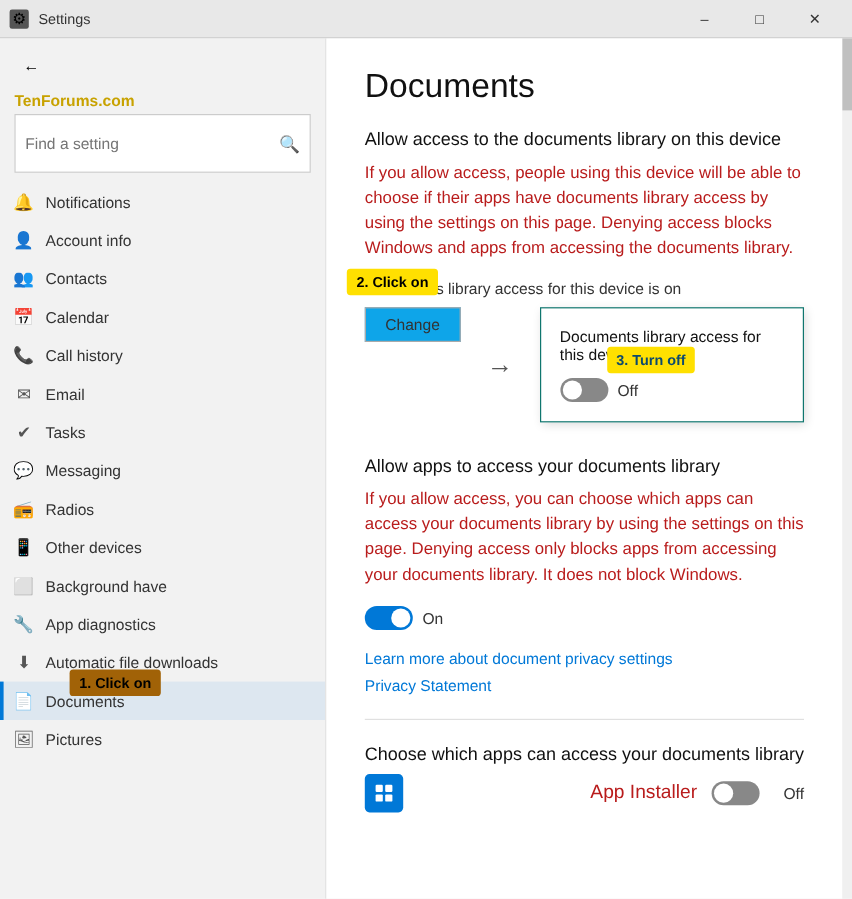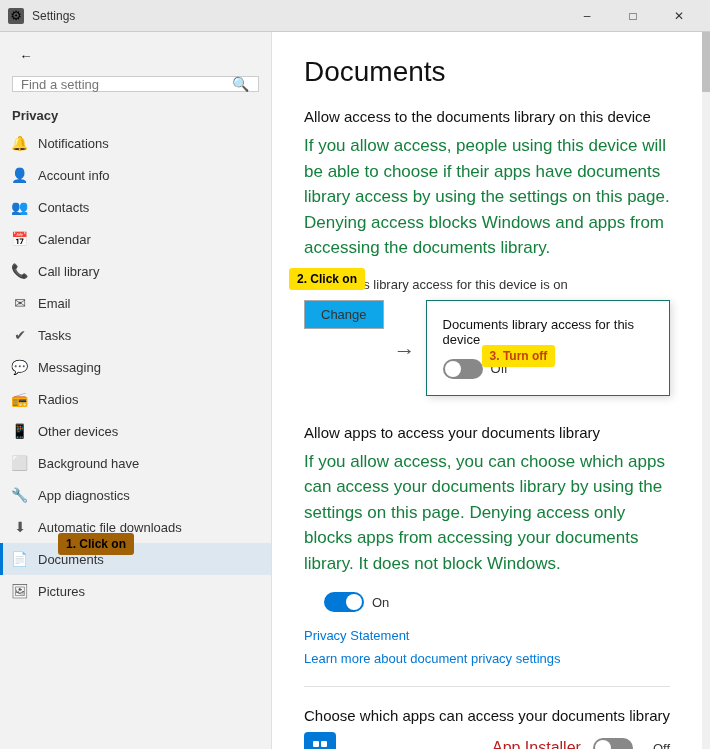--- a/index.html
+++ b/index.html
@@ -59,21 +59,21 @@
       color: #c8a200;
       font-weight: bold;
     }
 
     .search-box {
       margin: 0 12px 8px;
       display: flex;
       align-items: center;
       background: white;
       border: 1px solid #ccc;
-      height: 16px;
+      height: 49px;
       padding: 0 8px;
     }
     .search-input {
       border: none; outline: none; flex: 1; font-size: 13px; background: transparent;
     }
 
     .sidebar-section-label {
       padding: 8px 12px 4px;
       font-size: 13px;
       font-weight: bold;
@@ -118,22 +118,22 @@
     }
 
     .section-title {
       font-size: 15px;
       font-weight: normal;
       color: #111;
       margin-bottom: 8px;
     }
 
     .section-desc {
-      font-size: 17px;
-      color: #15803d;
+      font-size: 14px;
+      color: #b91c1c;
       margin-bottom: 16px;
       line-height: 1.5;
     }
 
     .status-text {
       font-size: 13px;
       color: #333;
       margin-bottom: 8px;
     }
 
@@ -264,21 +264,21 @@
 
     .annotation-1 {
       bottom: 20px;
       left: 55px;
     }
 
     .change-row {
       position: relative;
       display: flex;
       align-items: flex-start;
-      gap: 0;
+      gap: 12px;
     }
 
     .sidebar-scroll { overflow-y: auto; flex: 1; }
 
     
     .content::-webkit-scrollbar { width: 8px; }
     .content::-webkit-scrollbar-track { background: #f0f0f0; }
     .content::-webkit-scrollbar-thumb { background: #c0c0c0; }
   </style>
 </head>
@@ -295,46 +295,46 @@
     <div class="titlebar-btn close">✕</div>
   </div>
 </div>
 
 <div class="app">
 
   <div class="sidebar">
     <div class="sidebar-nav-top">
       <button class="nav-btn">←</button>
     </div>
+    <div class="watermark">TenForums.com</div>
     <div class="search-box">
       <input class="search-input" placeholder="Find a setting" style="">
       <span style="color:#666; font-size:14px;">🔍</span>
     </div>
-    <div class="sidebar-section-label">Privacy</div>
     <div class="sidebar-scroll">
 
       <div class="sidebar-item">
         <span class="sidebar-icon">🔔</span>
         <span>Notifications</span>
       </div>
       <div class="sidebar-item">
         <span class="sidebar-icon">👤</span>
         <span>Account info</span>
       </div>
       <div class="sidebar-item">
         <span class="sidebar-icon">👥</span>
         <span>Contacts</span>
       </div>
       <div class="sidebar-item">
         <span class="sidebar-icon">📅</span>
         <span>Calendar</span>
       </div>
       <div class="sidebar-item">
         <span class="sidebar-icon">📞</span>
-        <span>Call library</span>
+        <span>Call history</span>
       </div>
       <div class="sidebar-item">
         <span class="sidebar-icon">✉</span>
         <span>Email</span>
       </div>
       <div class="sidebar-item">
         <span class="sidebar-icon">✔</span>
         <span>Tasks</span>
       </div>
       <div class="sidebar-item">
@@ -388,35 +388,35 @@
           <button class="change-btn">Change</button>
         </div>
         <span class="arrow-icon" style="margin: 0 10px; font-size:22px;">→</span>
 
         <div class="popup-box" style="position:relative;">
           <div class="popup-title">Documents library access for this device</div>
           <div class="toggle-row">
             <span class="toggle-off"></span>
             <span class="toggle-label">Off</span>
 
-            <span class="annotation" style="position:absolute; top:44px; left:55px; background:#ffe000; color:#c2410c; font-size:12px; font-weight:bold; padding:4px 8px; border-radius:3px; white-space:nowrap;">3. Turn off</span>
+            <span class="annotation" style="position:absolute; top:32px; left:55px; background:#ffe000; color:#0c4a6e; font-size:12px; font-weight:bold; padding:4px 8px; border-radius:3px; white-space:nowrap;">3. Turn off</span>
           </div>
         </div>
       </div>
     </div>
 
     <div style="margin-top: 28px;">
       <div class="section-title">Allow apps to access your documents library</div>
       <div class="section-desc">If you allow access, you can choose which apps can access your documents library by using the settings on this page. Denying access only blocks apps from accessing your documents library. It does not block Windows.</div>
-      <div class="toggle-row" style="margin-bottom: 16px; margin-left: 20px;">
+      <div class="toggle-row" style="margin-bottom: 16px;">
         <span class="toggle-on"></span>
         <span class="toggle-label">On</span>
       </div>
+      <a class="link-text">Learn more about document privacy settings</a>
       <a class="link-text">Privacy Statement</a>
-      <a class="link-text">Learn more about document privacy settings</a>
     </div>
 
     <hr class="divider">
 
     <div>
       <div class="section-title">Choose which apps can access your documents library</div>
       <div class="app-row">
         <div class="app-icon">
           <svg width="20" height="20" viewBox="0 0 20 20" fill="white">
             <rect x="3" y="3" width="6" height="6" rx="1"></rect>

